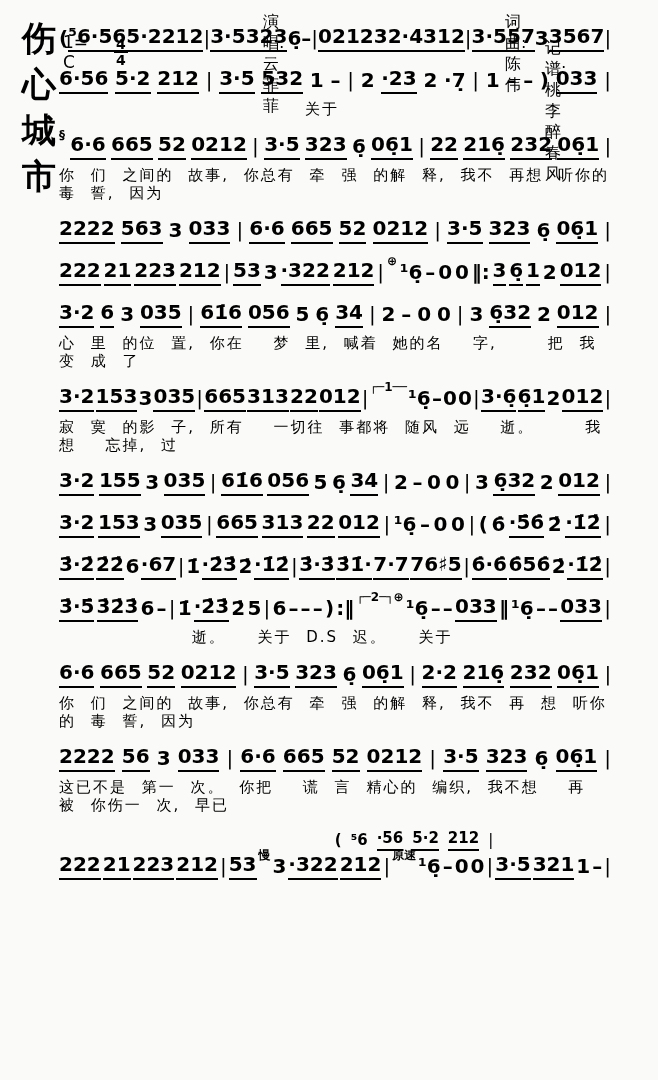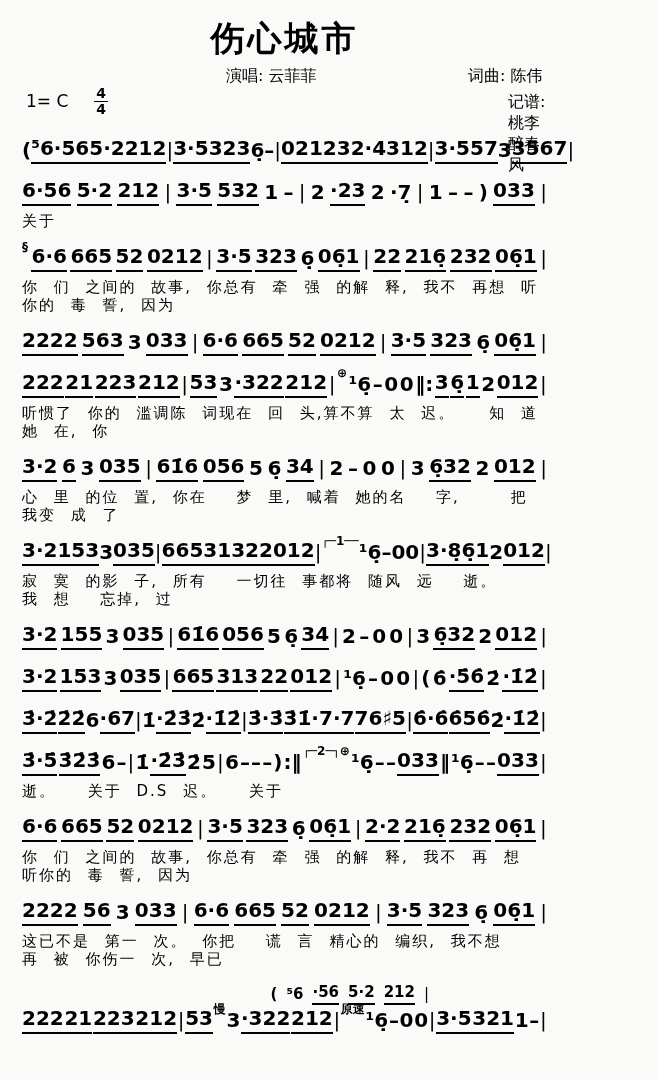--- a/index.html
+++ b/index.html
@@ -6,21 +6,21 @@
   body{
     width:658px;height:1080px;
     background:#fafaf8;color:#000;
     font-family:"DejaVu Sans",sans-serif;
     overflow:hidden;
   }
   .page{
     box-sizing:border-box;
     width:569px;height:1080px;
     padding:10px 22px 12px 22px;
-    display:flex;flex-direction:column;
+    display:flex;flex-direction:row;
   }
   .song-title{
     text-align:center;font-size:34px;font-weight:bold;
     letter-spacing:3px;margin:6px 0 2px 0;
   }
   .credits{position:relative;height:58px;font-size:16px;}
   .singer{position:absolute;left:204px;top:2px;}
   .composer{position:absolute;left:446px;top:2px;}
   .notator{position:absolute;left:446px;top:28px;margin-left:40px;}
   .keysig{position:absolute;left:4px;top:22px;font-size:17px;display:flex;align-items:center;gap:26px;}
@@ -41,21 +41,21 @@
   .beam{border-bottom:2px solid #000;}
   .bar{font-weight:normal;padding-bottom:2px;}
   .ann{
     font-size:12px;font-weight:bold;align-self:flex-start;
     transform:translateY(-4px);white-space:nowrap;
   }
   .lyrics{
     font-size:15px;margin-top:6px;letter-spacing:2px;word-spacing:8px;
     white-space:pre-wrap;line-height:1.2;
   }
-  .lyrics.right{text-align:left;padding-right:26px;}
+  .lyrics.right{text-align:center;padding-right:26px;}
 </style>
 </head>
 <body>
 
 <div class="page">
   <div class="song-title">伤心城市</div>
 
   <div class="credits">
     <span class="singer">演唱: 云菲菲</span>
     <span class="composer">词曲: 陈伟</span>
@@ -177,21 +177,20 @@
           <span class="tk">0</span>
           <span class="tk">0</span>
           <span class="tk">‖:</span>
           <span class="tk beam">3</span>
           <span class="tk beam">6̣</span>
           <span class="tk beam">1</span>
           <span class="tk">2</span>
           <span class="tk beam">012</span>
           <span class="bar">|</span>
         </div>
-        <div class="lyrics">听惯了 你的 滥调陈 词现在 回 头,算不算 太 迟。　　知 道 她 在, 你</div>
       </div>
       <div class="system">
         <div class="notes">
           <span class="tk beam">3·2</span>
           <span class="tk beam">6</span>
           <span class="tk">3</span>
           <span class="tk beam">035</span>
           <span class="bar">|</span>
           <span class="tk beam">61̇6</span>
           <span class="tk beam">056</span>
@@ -223,21 +222,21 @@
           <span class="tk beam">313</span>
           <span class="tk beam">22</span>
           <span class="tk beam">012</span>
           <span class="bar">|</span>
           <span class="ann">┌─1──</span>
           <span class="tk">¹6̣</span>
           <span class="tk">–</span>
           <span class="tk">0</span>
           <span class="tk">0</span>
           <span class="bar">|</span>
-          <span class="tk beam">3·8̣</span>
+          <span class="tk beam">3·6̣</span>
           <span class="tk beam">6̣1</span>
           <span class="tk">2</span>
           <span class="tk beam">012</span>
           <span class="bar">|</span>
         </div>
         <div class="lyrics">寂 寞 的影 子, 所有  一切往 事都将 随风 远  逝。　　　我 想  忘掉, 过</div>
       </div>
       <div class="system">
         <div class="notes">
           <span class="tk beam">3·2</span>

